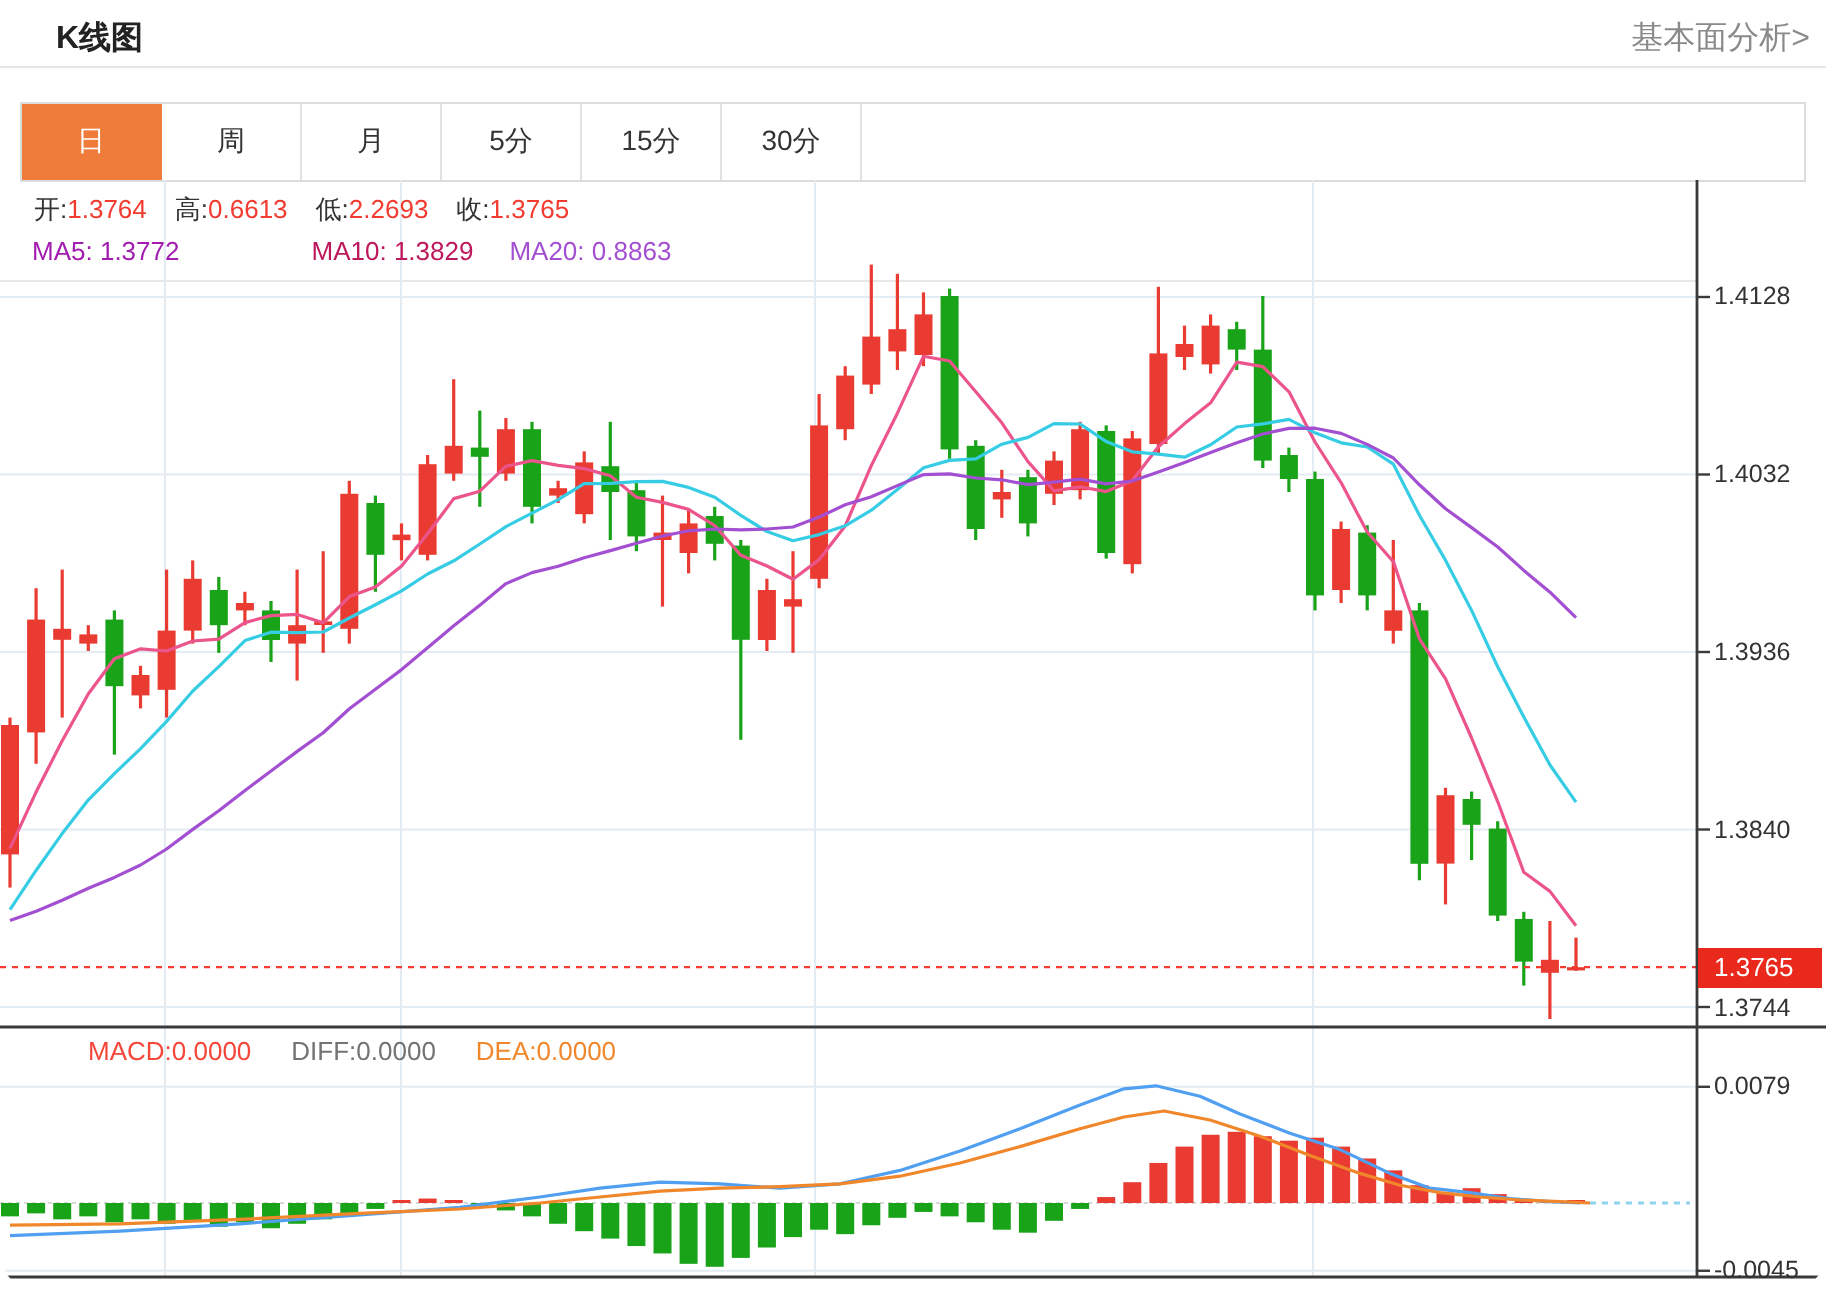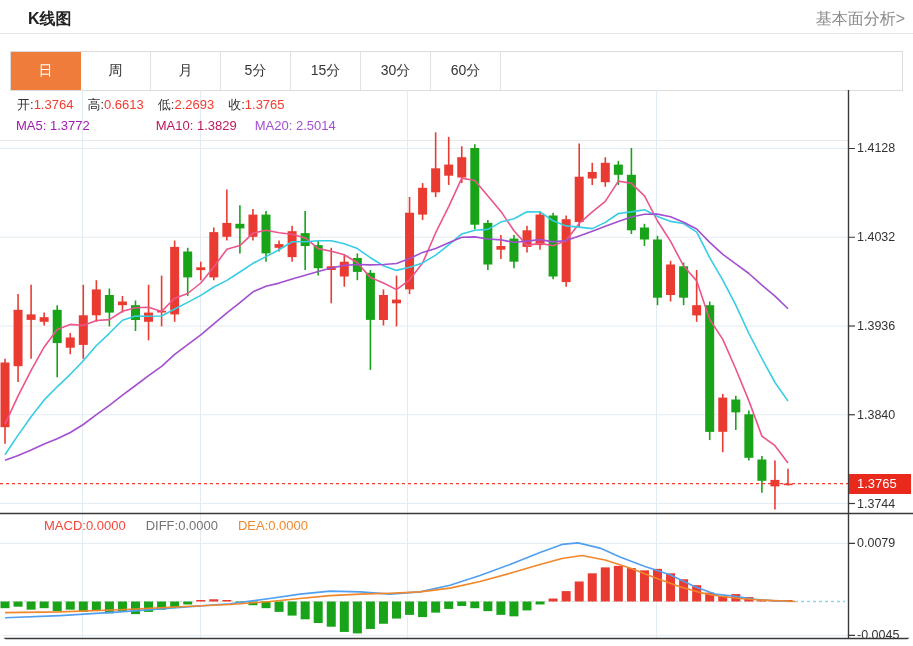--- a/index.html
+++ b/index.html
@@ -37,21 +37,20 @@
   <div class="analysis-link">基本面分析&gt;</div>
   <div class="title-rule"></div>
 
   <div class="tabbar">
     <div class="tab active">日</div>
     <div class="tab">周</div>
     <div class="tab">月</div>
     <div class="tab">5分</div>
     <div class="tab">15分</div>
     <div class="tab">30分</div>
-    <div class="tab">60分</div>
     <div class="tab-filler"></div>
   </div>
 
   <svg class="chart" id="chart-svg" width="913" height="646">
       <line x1="0" y1="148.5" x2="848" y2="148.5" stroke="#e3ecf3" stroke-width="1"></line>
       <line x1="0" y1="237.25008000000048" x2="848" y2="237.25008000000048" stroke="#e3ecf3" stroke-width="1"></line>
       <line x1="0" y1="326.00016000000096" x2="848" y2="326.00016000000096" stroke="#e3ecf3" stroke-width="1"></line>
       <line x1="0" y1="414.75024000000144" x2="848" y2="414.75024000000144" stroke="#e3ecf3" stroke-width="1"></line>
       <line x1="0" y1="503.5003199999999" x2="848" y2="503.5003199999999" stroke="#e3ecf3" stroke-width="1"></line>
       <line x1="0" y1="140.5" x2="848" y2="140.5" stroke="#e8e8e8" stroke-width="1"></line>
@@ -389,21 +388,21 @@
   <div class="legend-row ohlc-row">
     <span class="ohlc-item"><span class="lbl">开:</span><span class="val">1.3764</span></span>
     <span class="ohlc-item"><span class="lbl">高:</span><span class="val">0.6613</span></span>
     <span class="ohlc-item"><span class="lbl">低:</span><span class="val">2.2693</span></span>
     <span class="ohlc-item"><span class="lbl">收:</span><span class="val">1.3765</span></span>
   </div>
 
   <div class="legend-row ma-row">
     <span class="ma5"><span>MA5:</span> <span>1.3772</span></span>
     <span class="ma10"><span>MA10:</span> <span>1.3829</span></span>
-    <span class="ma20"><span>MA20:</span> <span>2.5014</span></span>
+    <span class="ma20"><span>MA20:</span> <span>0.8863</span></span>
   </div>
 
   <div class="legend-row macd-row">
     <span class="c-macd"><span>MACD:</span><span>0.0000</span></span>
     <span class="c-diff"><span>DIFF:</span><span>0.0000</span></span>
     <span class="c-dea"><span>DEA:</span><span>0.0000</span></span>
   </div>
 
   <div class="axis-label" style="top:139px">1.4128</div>
   <div class="axis-label" style="top:228px">1.4032</div>

